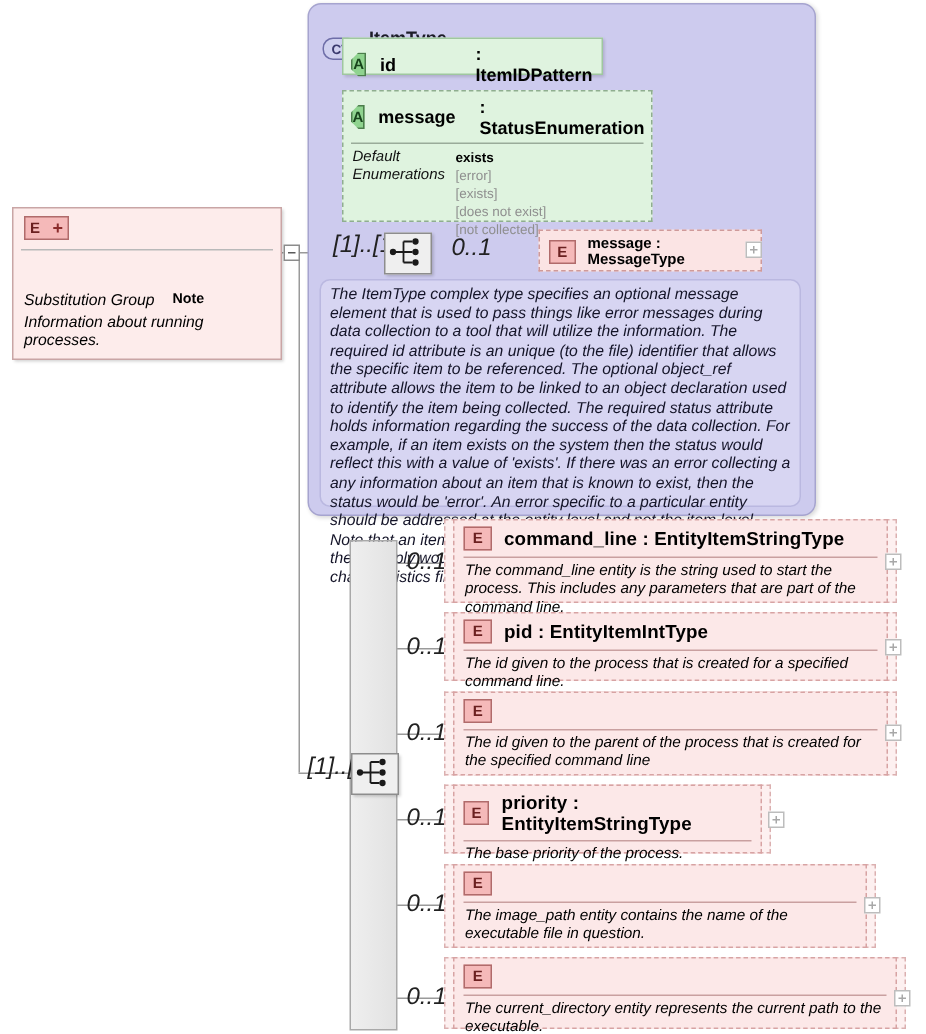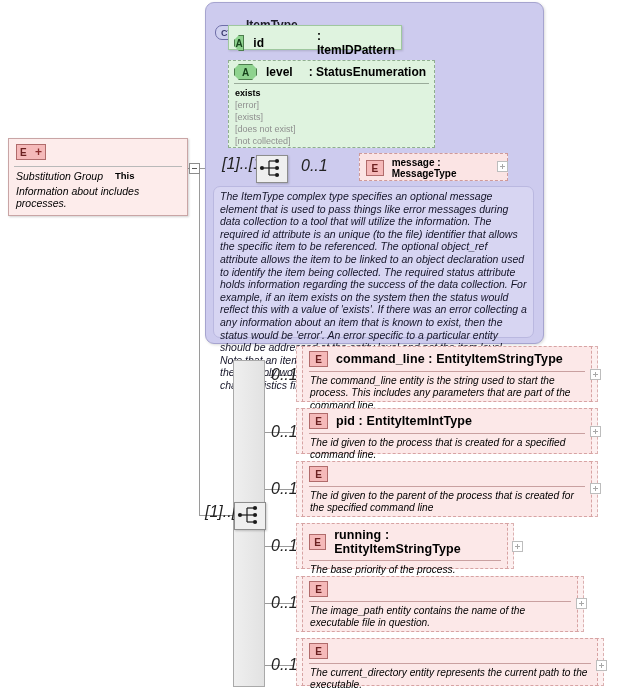--- a/index.html
+++ b/index.html
@@ -18,21 +18,21 @@
   .toggle.dim{border-color:#bdbdbd;}
   .toggle.dim::before{background:#a8a8a8;}
   .toggle.dim.plus::after{background:#a8a8a8;}
 
   
   .root-box{position:absolute;left:8px;top:138px;width:178px;background:#fdeceb;
             border:1px solid #c9a5a5;box-shadow:1px 1px 2px rgba(0,0,0,.18);}
   .root-title{display:flex;align-items:center;gap:7px;padding:5px 7px 6px 7px;}
   .root-title .nm{font-size:13px;font-weight:bold;letter-spacing:.2px;}
   .root-sep{height:1px;background:#b9b9b9;margin:0 5px;}
-  .root-sub{display:flex;padding:3px 7px 2px 7px;gap:12px;}
+  .root-sub{display:flex;padding:3px 7px 2px 7px;gap:12px;margin-top:24px;}
   .root-sub .lbl{font-style:italic;font-size:10.5px;}
   .root-sub .val{font-size:9.5px;font-weight:bold;}
   .root-doc{padding:1px 7px 6px 7px;font-style:italic;font-size:10.5px;}
 
   
   .eicon{display:inline-flex;align-items:center;justify-content:center;
          width:19px;height:16px;background:#f5b9b9;border:1px solid #b06b6b;
          font-size:10px;font-weight:bold;color:#6b2020;box-sizing:border-box;
          font-family:"Liberation Sans",sans-serif;}
   .eicon.withplus{width:30px;position:relative;justify-content:flex-start;padding-left:3px;}
@@ -122,23 +122,23 @@
 <div class="hline" style="left:263px;top:603px;width:30px;"></div>
 <div class="hline" style="left:263px;top:665px;width:30px;"></div>
 
 <div class="root-box">
   <div class="root-title">
     <span class="eicon withplus">E<span class="pl">+</span></span>
   </div>
   <div class="root-sep"></div>
   <div class="root-sub">
     <span class="lbl">Substitution Group</span>
-    <span class="val">This</span>
-  </div>
-  <div class="root-doc">Information about includes processes.</div>
+    <span class="val">Note</span>
+  </div>
+  <div class="root-doc">Information about running processes.</div>
 </div>
 <div class="toggle" style="left:189px;top:163px;"></div>
 
 <div class="ct-panel">
   <div class="ct-head">
     <span class="cticon">CT</span>
     <span class="ct-name">ItemType</span>
   </div>
 </div>
 
@@ -146,25 +146,29 @@
   <div class="attr-head">
     <span class="aicon">A</span>
     <span class="attr-nm">id</span>
     <span class="attr-ty" style="margin-left:44px;">: ItemIDPattern</span>
   </div>
 </div>
 
 <div class="attr-box dashed" style="left:228px;top:60px;width:205px;height:86px;">
   <div class="attr-head">
     <span class="aicon">A</span>
-    <span class="attr-nm">level</span>
+    <span class="attr-nm">message</span>
     <span class="attr-ty" style="margin-left:7px;">: StatusEnumeration</span>
   </div>
   <div class="attr-sep"></div>
   <div class="enum-wrap">
+    <div class="enum-keys">
+      <div>Default</div>
+      <div>Enumerations</div>
+    </div>
     <div class="enum-vals">
       <div class="def">exists</div>
       <div class="en">[error]</div>
       <div class="en">[exists]</div>
       <div class="en">[does not exist]</div>
       <div class="en">[not collected]</div>
     </div>
   </div>
 </div>
 
@@ -243,21 +247,21 @@
   <div class="el-sep"></div>
   <div class="el-doc">The id given to the parent of the process that is created for the specified command line</div>
 </div>
 <div class="toggle plus dim" style="left:590px;top:483px;"></div>
 
 <span class="occ" style="left:271px;top:537px;">0..1</span>
 <div class="card-box" style="left:296px;top:523px;width:216px;height:44px;"></div>
 <div class="el-card" style="left:302px;top:523px;width:204px;height:44px;">
   <div class="el-head">
     <span class="eicon">E</span>
-    <span class="el-nm">running : EntityItemStringType</span>
+    <span class="el-nm">priority : EntityItemStringType</span>
   </div>
   <div class="el-sep"></div>
   <div class="el-doc">The base priority of the process.</div>
 </div>
 <div class="toggle plus dim" style="left:512px;top:541px;"></div>
 
 <span class="occ" style="left:271px;top:594px;">0..1</span>
 <div class="card-box" style="left:296px;top:576px;width:286px;height:54px;"></div>
 <div class="el-card" style="left:302px;top:576px;width:274px;height:54px;">
   <div class="el-head">

